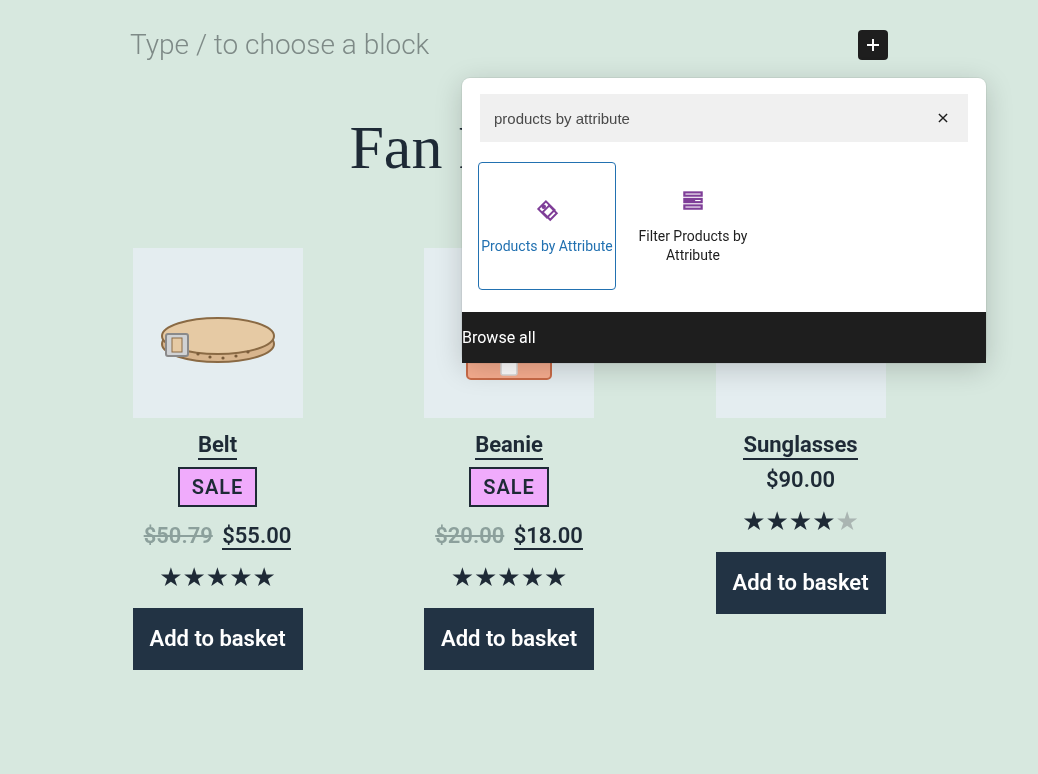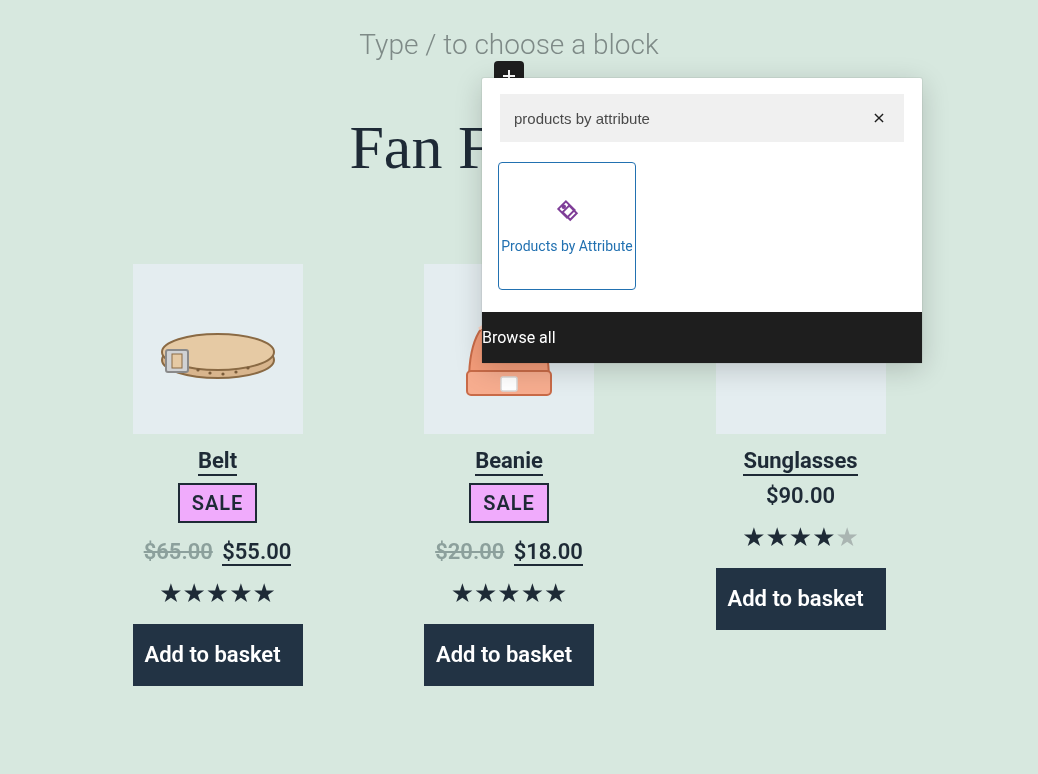--- a/index.html
+++ b/index.html
@@ -13,21 +13,20 @@
     overflow: hidden;
   }
   .top-row {
     position: absolute;
     left: 130px;
     top: 28px;
     width: 758px;
     display: flex;
     justify-content: space-between;
     align-items: center;
-    flex-direction: column;
   }
   .placeholder-text {
     font-size: 28px;
     color: #7e8a87;
     font-weight: 300;
   }
   .add-block {
     width: 30px;
     height: 30px;
     background: #1e1e1e;
@@ -58,22 +57,21 @@
     top: 248px;
     display: flex;
     gap: 28px;
     justify-content: space-between;
   }
   .product {
     width: 175px;
     display: flex;
     flex-direction: column;
     align-items: center;
-    text-align: left;
-    margin-top: 16px;
+    text-align: center;
   }
   .product-image {
     width: 170px;
     height: 170px;
     background: #e4edf0;
     margin-bottom: 14px;
     position: relative;
     display: flex;
     align-items: center;
     justify-content: center;
@@ -131,25 +129,25 @@
     padding: 16px 12px;
     width: 170px;
     cursor: pointer;
     line-height: 1.35;
   }
   .cta.alt { padding: 14px 8px; font-size: 20px;}
   
   .inserter {
     position: absolute;
     top: 78px;
-    left: 482px;
-    width: 440px;
+    left: 462px;
+    width: 524px;
     background: #fff;
     box-shadow: 0 6px 28px rgba(0,0,0,0.18), 0 0 0 1px rgba(0,0,0,0.05);
-    border-radius: 2px;
+    border-radius: 8px;
     font-family: -apple-system, "Segoe UI", Roboto, Helvetica, Arial, sans-serif;
   }
   .inserter-search {
     margin: 16px 18px 10px 18px;
     background: #f0f0f0;
     display: flex;
     align-items: center;
     height: 48px;
     padding: 0 14px;
   }
@@ -231,21 +229,21 @@
         <circle cx="50" cy="66" r="1.6" fill="#7a5c3a"></circle>
         <circle cx="62" cy="69" r="1.6" fill="#7a5c3a"></circle>
         <circle cx="75" cy="70" r="1.6" fill="#7a5c3a"></circle>
         <circle cx="88" cy="68" r="1.6" fill="#7a5c3a"></circle>
         <circle cx="100" cy="64" r="1.6" fill="#7a5c3a"></circle>
       </svg>
     </div>
     <div class="product-title"><span>Belt</span></div>
     <div class="sale-badge">SALE</div>
     <div class="price-row">
-      <span class="price-old">$65.00</span>
+      <span class="price-old">$50.79</span>
       <span class="price-new">$55.00</span>
     </div>
     <div class="stars">
       <span class="star">★</span>
       <span class="star">★</span>
       <span class="star">★</span>
       <span class="star">★</span>
       <span class="star">★</span>
     </div>
     <div class="cta">Add to basket</div>
@@ -306,15 +304,24 @@
   </div>
   <div class="inserter-grid">
     <div class="inserter-item selected">
       <svg viewBox="0 0 24 24" fill="none" stroke="#7f3e98" stroke-width="1.8">
         <path d="M4 11 L11 4 L19 12 L12 19 Z"></path>
         <circle cx="9" cy="9" r="1.2" fill="#7f3e98"></circle>
         <path d="M8 14 L14 8 L21 15 L15 21 Z"></path>
       </svg>
       <div class="ilabel">Products by Attribute</div>
     </div>
+    <div class="inserter-item">
+      <svg viewBox="0 0 24 24" fill="none" stroke="#7f3e98" stroke-width="2">
+        <rect x="4" y="5" width="16" height="3"></rect>
+        <rect x="4" y="11" width="7" height="3" fill="#7f3e98"></rect>
+        <rect x="13" y="11" width="7" height="3"></rect>
+        <rect x="4" y="17" width="16" height="3"></rect>
+      </svg>
+      <div class="ilabel">Filter Products by Attribute</div>
+    </div>
   </div>
   <div class="browse-all">Browse all</div>
 </div>
 
 </body></html>

